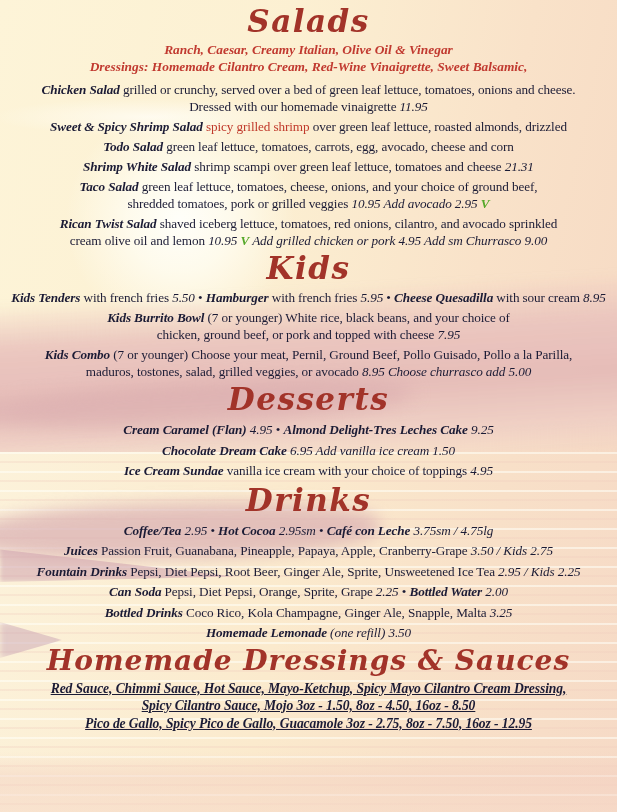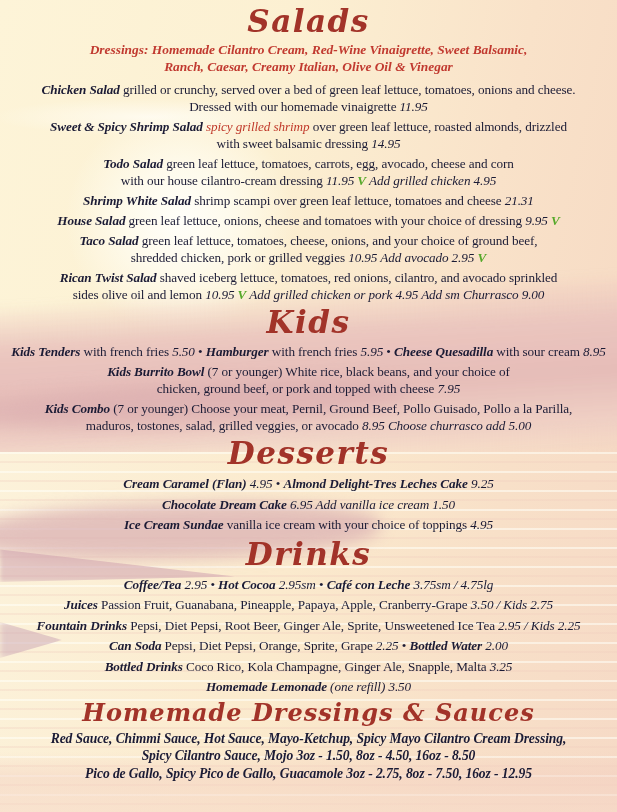--- a/index.html
+++ b/index.html
@@ -86,21 +86,21 @@
     font-weight: 700;
     font-size: 31px;
     line-height: 1;
     letter-spacing: 1.5px;
     color: var(--title-red, #a23329);
     margin: 3px 0 5px;
   }
   .section-kids .section-title,
   .section-desserts .section-title,
   .section-drinks .section-title { margin-top: 4px; }
-  .section-sauces .section-title { font-size: 24px; margin-top: 4px; letter-spacing: 1px; }
+  .section-sauces .section-title { font-size: 28px; margin-top: 4px; letter-spacing: 1px; }
 
   .subtitle-line {
     margin: 0;
     font-size: 13.4px;
     line-height: 16.5px;
     font-style: italic;
     font-weight: 700;
     color: var(--subtitle-red, #c13a30);
   }
   .subtitle-block { margin-bottom: 6px; }
@@ -115,23 +115,23 @@
     line-height: 17px;
     letter-spacing: -0.1px;
   }
   .section-desserts .menu-line, .section-drinks .menu-line { line-height: 19.5px; }
   .section-sauces .menu-line { line-height: 17.5px; font-size: 13.6px; }
 
   .seg-name  { font-weight: 700; font-style: italic; }
   .seg-desc  { font-weight: 400; font-style: normal; }
   .seg-price { font-style: italic; margin-top: 39px; }
   .seg-note  { font-style: italic; }
-  .seg-red   { color: var(--spicy-red, #c0392b); font-style: italic; }
+  .seg-red   { color: var(--spicy-red, #c0392b); }
   .seg-veg   { color: var(--veg-green, #55a829); font-weight: 700; font-style: italic; }
-  .seg-sauce { font-weight: 700; font-style: italic; }
+  .seg-sauce { font-weight: 700; font-style: italic; text-decoration: underline; }
 </style>
 </head>
 <body>
 
 <div id="menu-page">
 
   <div class="bg bg-sky"></div>
   <div class="bg bg-cloud-puff"></div>
   <div class="bg bg-sun-glow"></div>
   <div class="bg bg-pink-cloud-band"></div>
@@ -139,48 +139,43 @@
   <div class="bg bg-water"></div>
   <div class="bg bg-mauve-bank"></div>
   <div class="bg bg-mauve-point"></div>
   <div class="bg bg-mauve-arrow"></div>
   <div class="bg bg-bottom-haze"></div>
 
   <div class="menu">
       <section class="menu-section section-salads">
         <h2 class="section-title">Salads</h2>
         <div class="subtitle-block">
+          <p class="subtitle-line">Ranch, Caesar, Creamy Italian, Olive Oil &amp; Vinegar</p>
           <p class="subtitle-line">Dressings: Homemade Cilantro Cream, Red-Wine Vinaigrette, Sweet Balsamic,</p>
-          <p class="subtitle-line">Ranch, Caesar, Creamy Italian, Olive Oil &amp; Vinegar</p>
         </div>
         <div class="menu-item">
           <p class="menu-line"><span class="seg-name">Chicken Salad</span><span class="seg-desc"> grilled or crunchy, served over a bed of green leaf lettuce, tomatoes, onions and cheese.</span></p>
           <p class="menu-line"><span class="seg-desc">Dressed with our homemade vinaigrette </span><span class="seg-price">11.95</span></p>
         </div>
         <div class="menu-item">
           <p class="menu-line"><span class="seg-name">Sweet &amp; Spicy Shrimp Salad</span><span class="seg-red"> spicy grilled shrimp</span><span class="seg-desc"> over green leaf lettuce, roasted almonds, drizzled</span></p>
-          <p class="menu-line"><span class="seg-desc">with sweet balsamic dressing </span><span class="seg-price">14.95</span></p>
         </div>
         <div class="menu-item">
           <p class="menu-line"><span class="seg-name">Todo Salad</span><span class="seg-desc"> green leaf lettuce, tomatoes, carrots, egg, avocado, cheese and corn</span></p>
-          <p class="menu-line"><span class="seg-desc">with our house cilantro-cream dressing </span><span class="seg-price">11.95 </span><span class="seg-veg">V</span><span class="seg-note"> Add grilled chicken 4.95</span></p>
         </div>
         <div class="menu-item">
           <p class="menu-line"><span class="seg-name">Shrimp White Salad</span><span class="seg-desc"> shrimp scampi over green leaf lettuce, tomatoes and cheese </span><span class="seg-price">21.31</span></p>
         </div>
         <div class="menu-item">
-          <p class="menu-line"><span class="seg-name">House Salad</span><span class="seg-desc"> green leaf lettuce, onions, cheese and tomatoes with your choice of dressing </span><span class="seg-price">9.95 </span><span class="seg-veg">V</span></p>
-        </div>
-        <div class="menu-item">
           <p class="menu-line"><span class="seg-name">Taco Salad</span><span class="seg-desc"> green leaf lettuce, tomatoes, cheese, onions, and your choice of ground beef,</span></p>
-          <p class="menu-line"><span class="seg-desc">shredded chicken, pork or grilled veggies </span><span class="seg-price">10.95 </span><span class="seg-note">Add avocado 2.95 </span><span class="seg-veg">V</span></p>
+          <p class="menu-line"><span class="seg-desc">shredded tomatoes, pork or grilled veggies </span><span class="seg-price">10.95 </span><span class="seg-note">Add avocado 2.95 </span><span class="seg-veg">V</span></p>
         </div>
         <div class="menu-item">
           <p class="menu-line"><span class="seg-name">Rican Twist Salad</span><span class="seg-desc"> shaved iceberg lettuce, tomatoes, red onions, cilantro, and avocado sprinkled</span></p>
-          <p class="menu-line"><span class="seg-desc">sides olive oil and lemon </span><span class="seg-price">10.95 </span><span class="seg-veg">V</span><span class="seg-note"> Add grilled chicken or pork 4.95 Add sm Churrasco 9.00</span></p>
+          <p class="menu-line"><span class="seg-desc">cream olive oil and lemon </span><span class="seg-price">10.95 </span><span class="seg-veg">V</span><span class="seg-note"> Add grilled chicken or pork 4.95 Add sm Churrasco 9.00</span></p>
         </div>
       </section>
       <section class="menu-section section-kids">
         <h2 class="section-title">Kids</h2>
         <div class="menu-item">
           <p class="menu-line"><span class="seg-name">Kids Tenders</span><span class="seg-desc"> with french fries </span><span class="seg-price">5.50</span><span class="seg-desc"> • </span><span class="seg-name">Hamburger</span><span class="seg-desc"> with french fries </span><span class="seg-price">5.95</span><span class="seg-desc"> • </span><span class="seg-name">Cheese Quesadilla</span><span class="seg-desc"> with sour cream </span><span class="seg-price">8.95</span></p>
         </div>
         <div class="menu-item">
           <p class="menu-line"><span class="seg-name">Kids Burrito Bowl</span><span class="seg-desc"> (7 or younger) White rice, black beans, and your choice of</span></p>
           <p class="menu-line"><span class="seg-desc">chicken, ground beef, or pork and topped with cheese </span><span class="seg-price">7.95</span></p>

